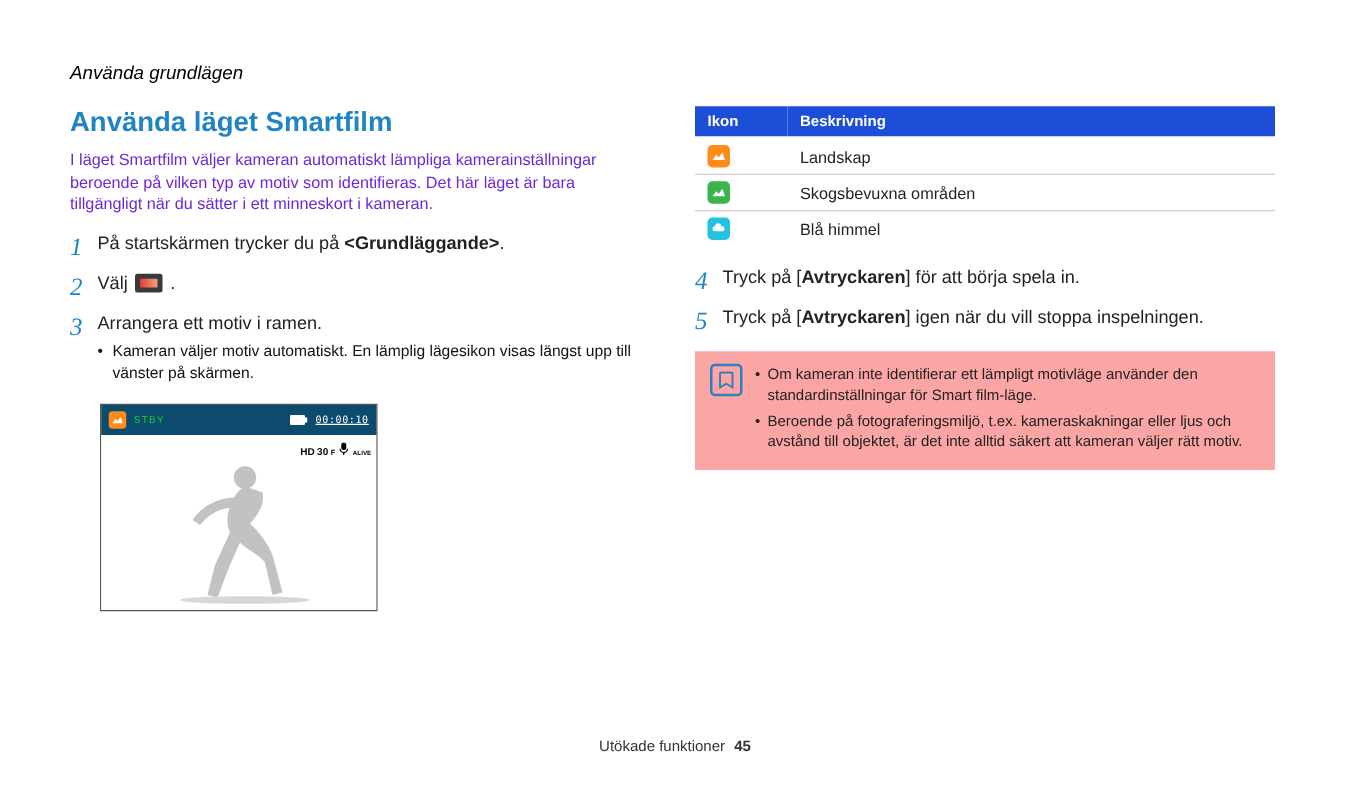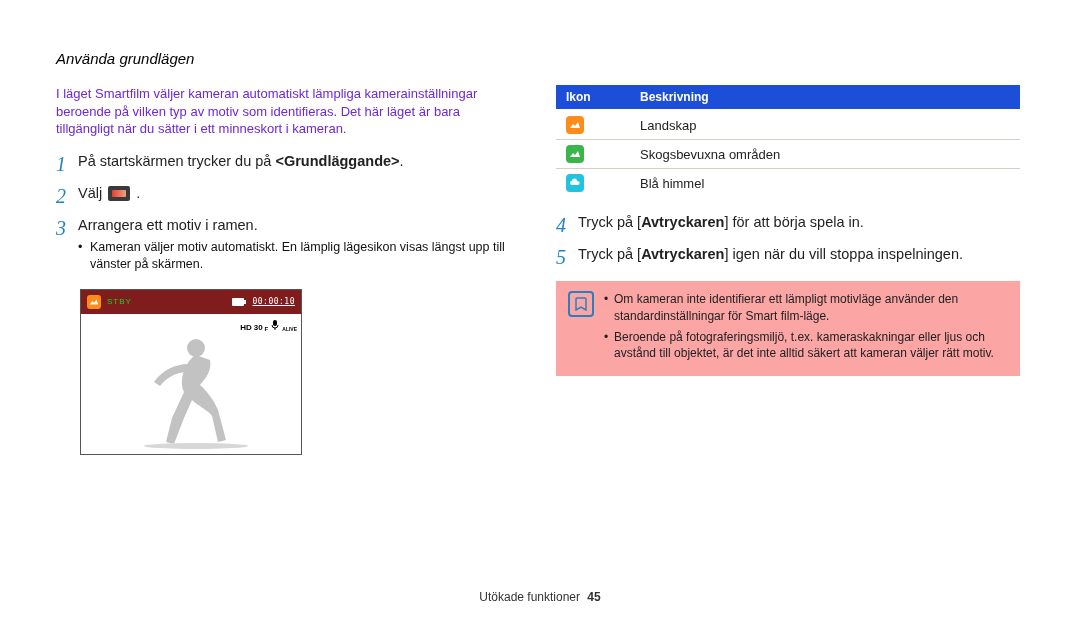--- a/index.html
+++ b/index.html
@@ -111,21 +111,21 @@
     margin-left: 24px;
     width: 222px;
     height: 166px;
     border: 1px solid #555;
     box-sizing: border-box;
     display: flex;
     flex-direction: column;
   }
   .sp-topbar {
     height: 24px;
-    background: #7f1d1d;
+    background: #0c4a6e;
     color: #fff;
     display: flex;
     align-items: center;
     font-size: 8px;
     padding: 0 6px;
     gap: 6px;
   }
   .sp-topbar .mode-ic {
     width: 14px;
     height: 14px;
@@ -256,20 +256,21 @@
 </head>
 <body>
 
 <div class="page">
 
   <div class="breadcrumb">Använda grundlägen</div>
 
   <div class="columns">
 
     <div class="col">
+      <h1 class="section-title">Använda läget Smartfilm</h1>
       <p class="intro">I läget Smartfilm väljer kameran automatiskt lämpliga kamerainställningar beroende på vilken typ av motiv som identifieras. Det här läget är bara tillgängligt när du sätter i ett minneskort i kameran.</p>
 
       <div class="steps">
 
         <div class="step">
           <div class="step-num">1</div>
           <div class="step-body">
             <span>På startskärmen trycker du på </span><b>&lt;Grundläggande&gt;</b><span>.</span>
           </div>
         </div>

